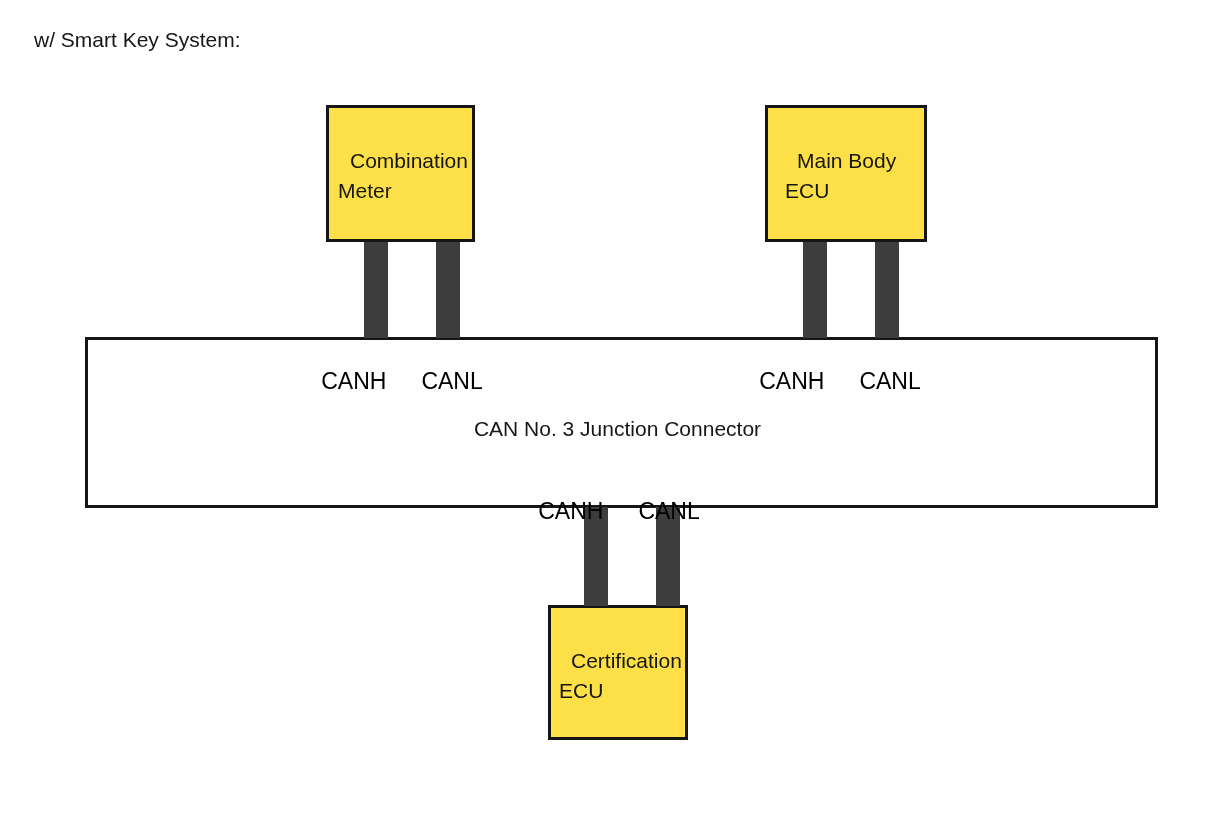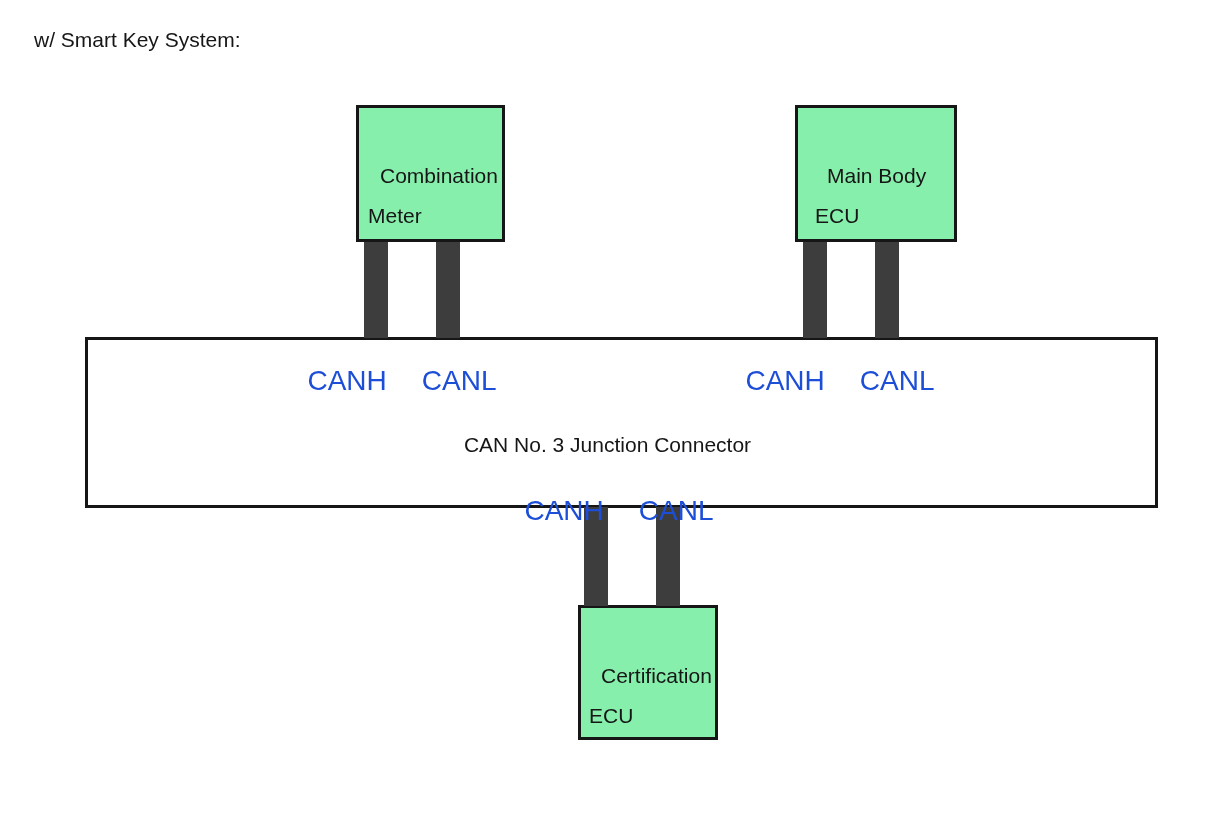--- a/index.html
+++ b/index.html
@@ -23,63 +23,61 @@
     left: 10px;
     top: 3px;
     font-size: 21px;
     line-height: 26px;
     color: #161616;
     white-space: pre;
   }
   .node {
     position: absolute;
     border: 3px solid #161616;
-    background: #86efac;
+    background: #fde047;
     font-size: 21px;
-    line-height: 40px;
+    line-height: 30px;
     white-space: pre-line;
     color: #161616;
-    margin-left: 30px;
   }
   .node-combination { left: 314px; top: 93px; width: 149px; height: 137px; padding: 8px 2px 0 9px; }
   .node-mainbody    { left: 753px; top: 93px; width: 162px; height: 137px; padding: 8px 2px 0 17px; }
   .node-cert        { left: 536px; top: 593px; width: 140px; height: 135px; padding: 8px 2px 0 8px; }
   .junction-box {
     position: absolute;
     left: 73px; top: 325px;
     width: 1073px; height: 171px;
     border: 3px solid #161616;
     background: #ffffff;
   }
   .junction-title {
     position: absolute;
-    left: 59px;
+    left: 69px;
     top: 393px;
     width: 1073px;
     text-align: center;
     font-size: 21px;
     line-height: 24px;
     color: #161616;
-    margin-top: 16px;
   }
   .wire {
     position: absolute;
     width: 2px;
     background: #3d3d3d;
   }
   .wire-top { top: 230px; height: 96px; }
   .wire-bottom { top: 495px; height: 99px; }
   .port-labels {
     position: absolute;
     transform: translateX(-50%);
     display: flex;
     gap: 11px;
-    font-size: 28px;
+    font-size: 23px;
     line-height: 24px;
-    color: #1d4ed8;
+    color: #000000;
     white-space: nowrap;
   }
 </style>
 </head>
 <body>
 
 <div class="page">
 
   <div class="diagram-title">w/ Smart Key System:</div>
 

